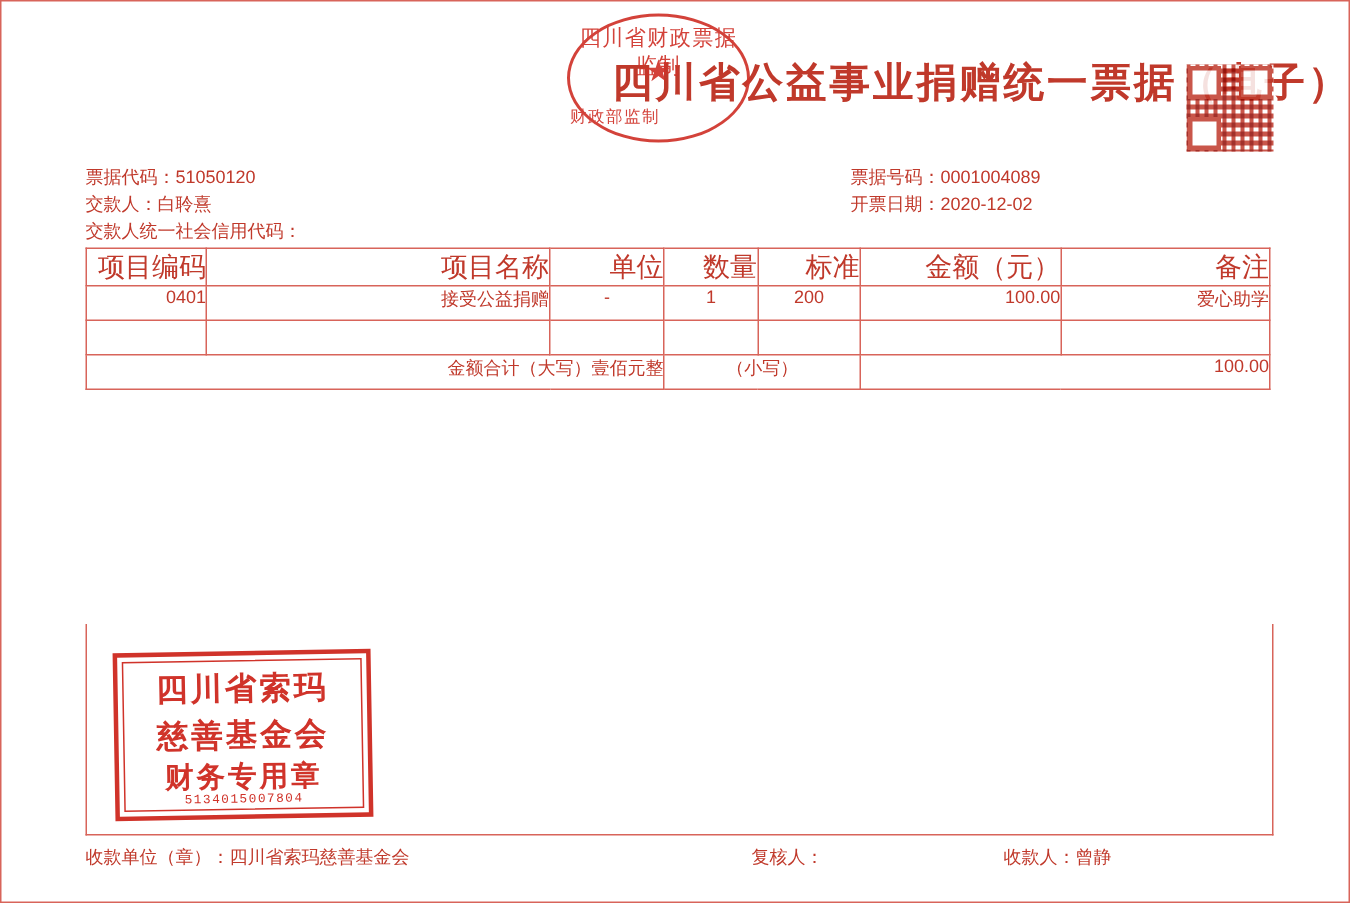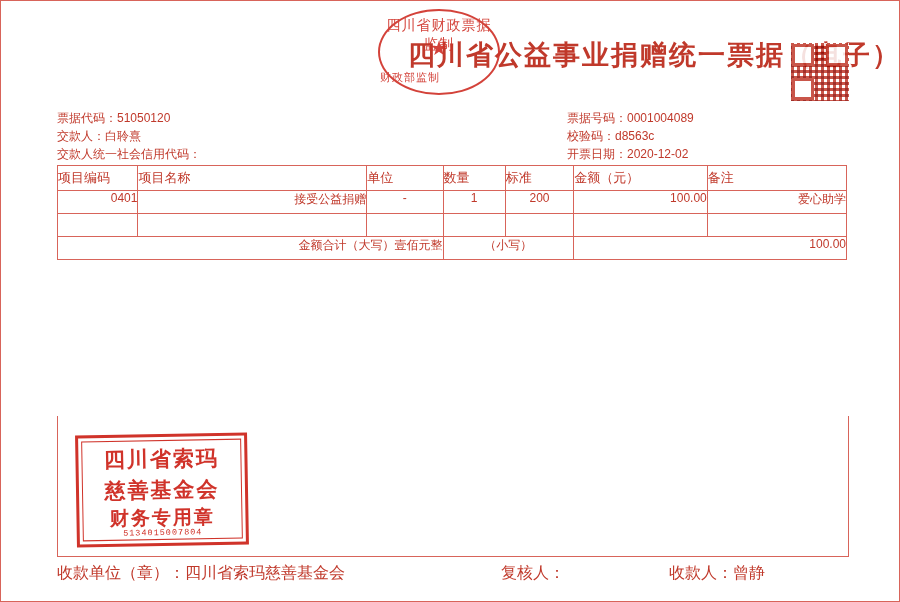--- a/index.html
+++ b/index.html
@@ -134,22 +134,22 @@
     font-size: 12px;
     color: #c0392b;
   }
   .tbl td, .tbl th {
     border: 1px solid #d8645a;
     padding: 0;
     font-weight: normal;
   }
   .tbl thead th {
     height: 24px;
-    text-align: left;
-    font-size: 13px;
+    text-align: right;
+    font-size: 18px;
   }
   .c-code   { width: 80px; }
   .c-name   { width: 230px; }
   .c-unit   { width: 76px; }
   .c-qty    { width: 62px; }
   .c-std    { width: 68px; }
   .c-amt    { width: 134px; }
   .c-note   { width: 140px; }
 
   .tbl tbody td {
@@ -226,21 +226,21 @@
     letter-spacing: 1px;
     font-family: "Liberation Mono", monospace;
   }
 
   
   .footer {
     position: absolute;
     left: 56px;
     top: 562px;
     width: 790px;
-    font-size: 16px;
+    font-size: 12px;
     height: 18px;
   }
   .footer .f-left { position: absolute; left: 0; top: 0; white-space: nowrap; }
   .footer .f-mid  { position: absolute; left: 444px; top: 0; white-space: nowrap; }
   .footer .f-right{ position: absolute; left: 612px; top: 0; white-space: nowrap; }
 </style>
 </head>
 <body>
 
 <div class="receipt">
@@ -265,23 +265,20 @@
       <div class="meta-row">
         <span class="meta-label">交款人：</span><span class="meta-value">白聆熹</span>
       </div>
       <div class="meta-row">
         <span class="meta-label">交款人统一社会信用代码：</span><span class="meta-value"></span>
       </div>
     </div>
     <div class="meta-col-right">
       <div class="meta-row">
         <span class="meta-label">票据号码：</span><span class="meta-value">0001004089</span>
-      </div>
-      <div class="meta-row">
-        <span class="meta-label">校验码：</span><span class="meta-value">d8563c</span>
       </div>
       <div class="meta-row">
         <span class="meta-label">开票日期：</span><span class="meta-value">2020-12-02</span>
       </div>
     </div>
   </div>
 
   <table class="tbl">
     <thead>
       <tr>

